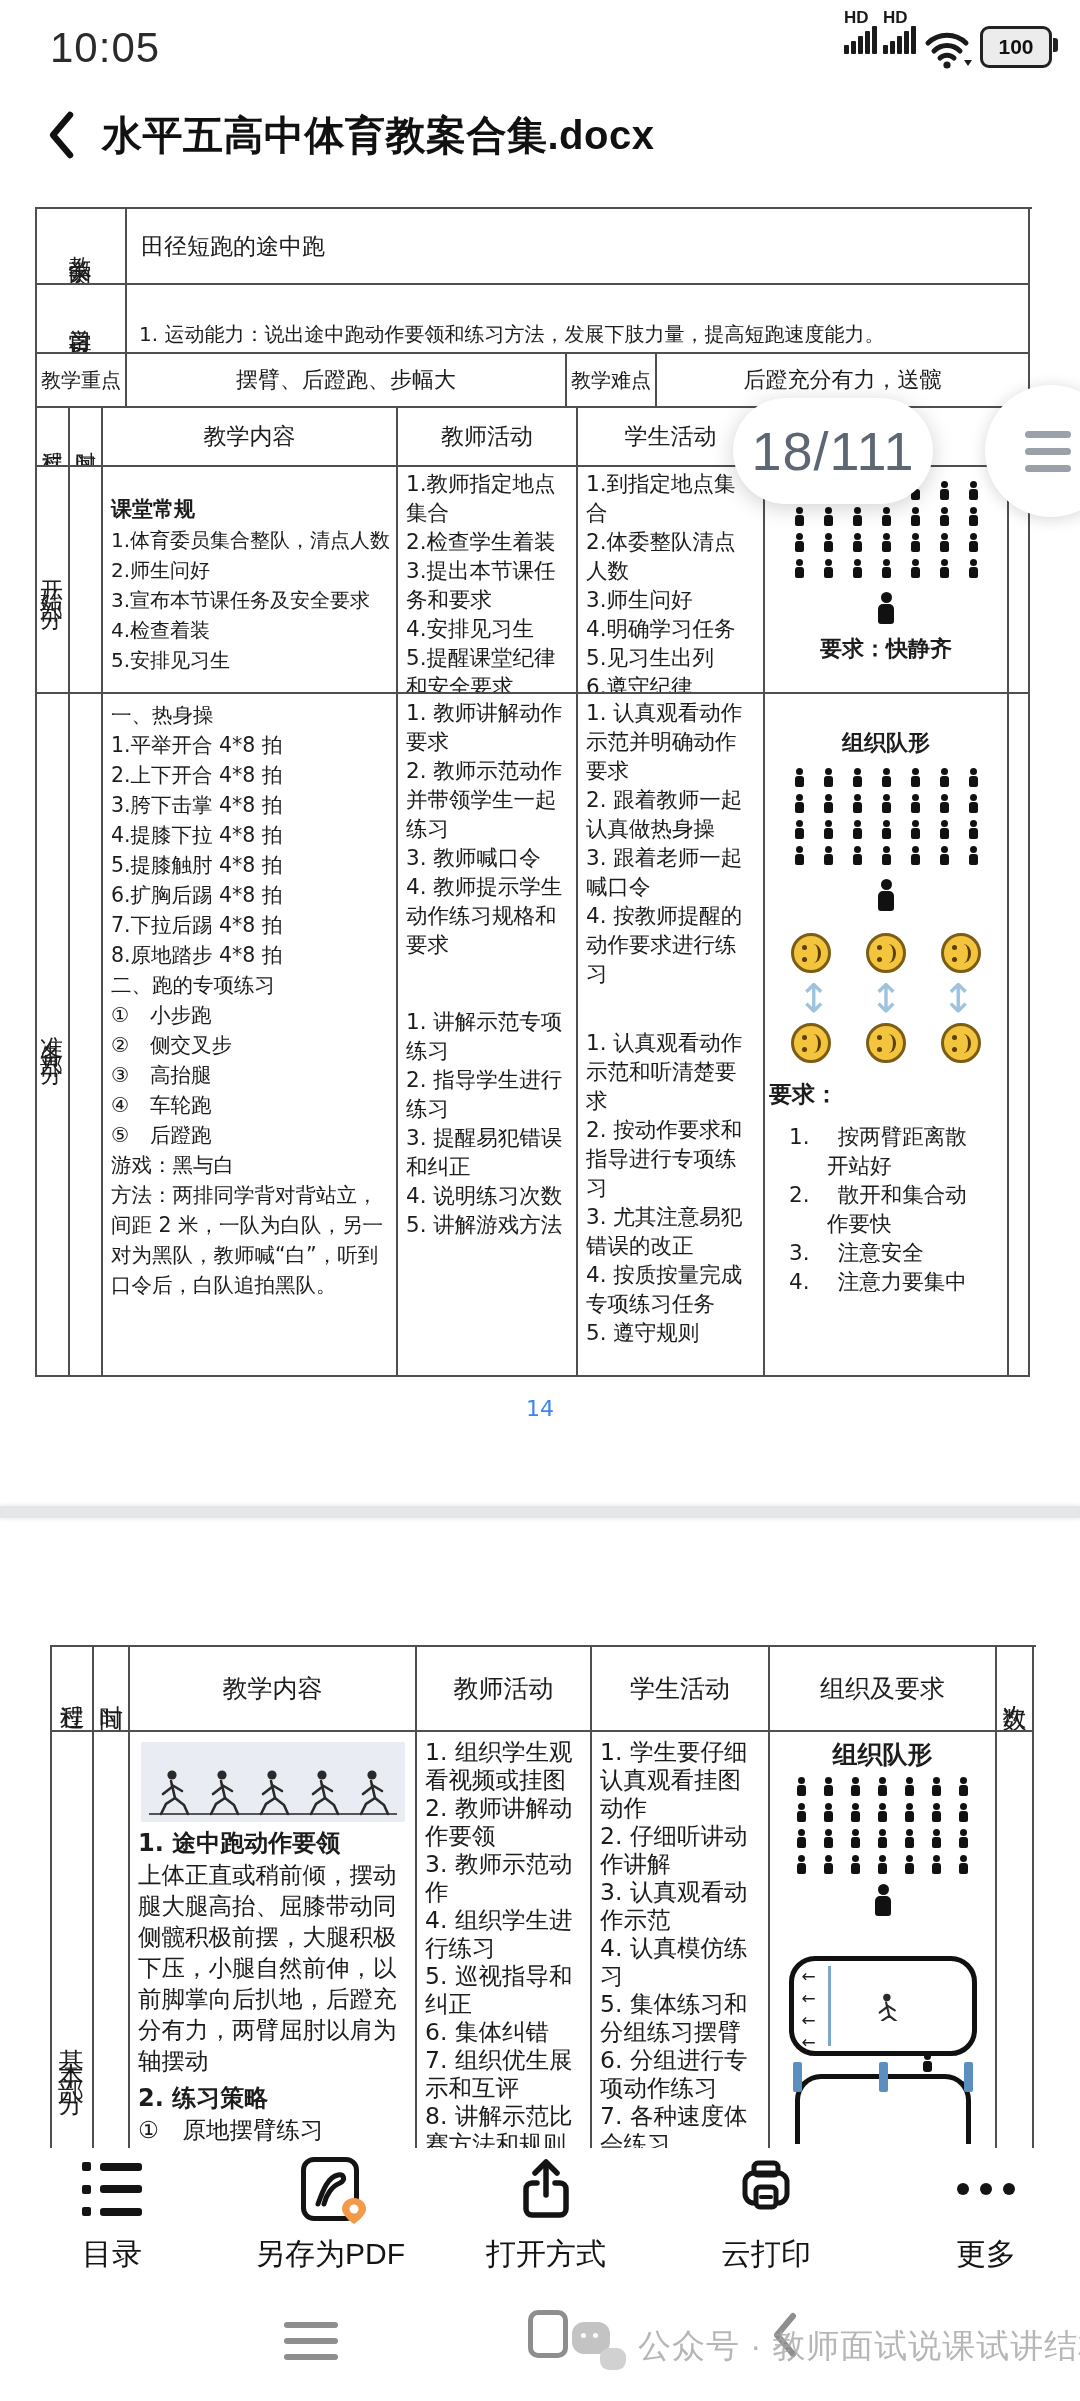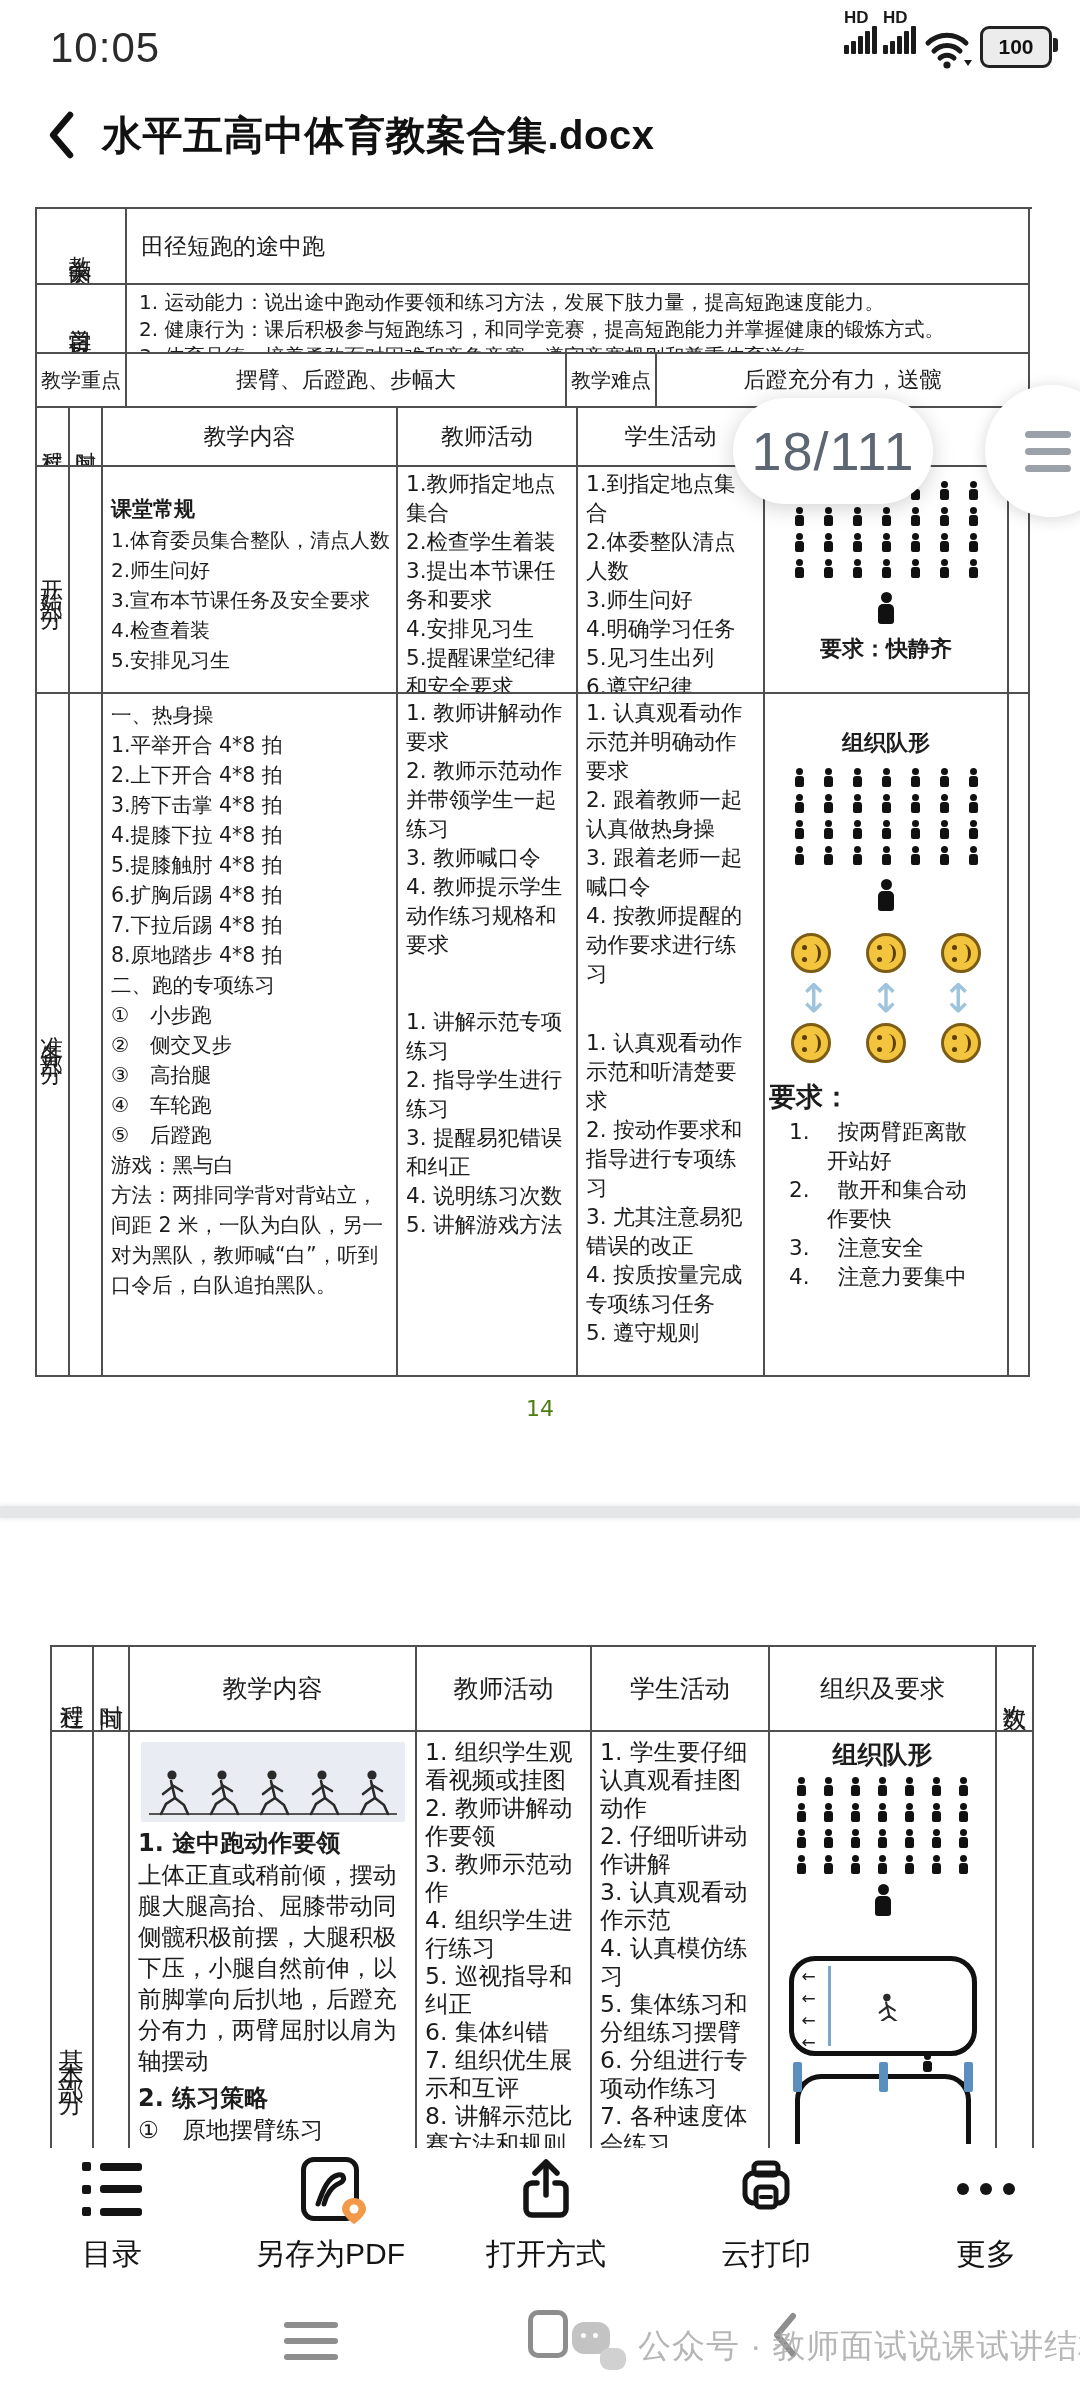--- a/index.html
+++ b/index.html
@@ -19,35 +19,35 @@
   .bat span{font-size:21px;font-weight:600;color:#111;}
   .bat::after{content:"";position:absolute;right:-9px;top:9px;width:5px;height:14px;background:#222;border-radius:0 3px 3px 0;}
   
   .titlebar{position:absolute;left:0;top:92px;width:1080px;height:98px;background:#fff;padding-left:8px;}
   .backchev{position:absolute;left:48px;top:18px;}
   .doc-title{position:absolute;left:102px;top:16px;font-size:40px;font-weight:600;color:#111;letter-spacing:.5px;}
   
   .docview{position:absolute;left:0;top:190px;width:1080px;height:1958px;background:#fff;overflow:hidden;}
   .pagesep{position:absolute;left:0;top:1316px;width:1080px;height:12px;background:#e5e6e8;box-shadow:0 -2px 3px rgba(0,0,0,.06),0 2px 3px rgba(0,0,0,.06);}
   .pagenum{position:absolute;left:0;top:1206px;width:1080px;text-align:center;
-           font-family:"DejaVu Sans","Liberation Serif",serif;font-size:22px;color:#4d7c0f;}
+           font-family:"DejaVu Sans","Liberation Serif",serif;font-size:22px;color:#3b82f6;}
   
   .tbl{position:absolute;border-left:2px solid #4f4f4f;border-top:2px solid #4f4f4f;background:#fff;
        font-family:"DejaVu Sans","Liberation Serif",serif;}
   .trow{display:flex;}
   .cell{border-right:2px solid #4f4f4f;border-bottom:2px solid #4f4f4f;box-sizing:border-box;overflow:hidden;position:relative;}
   .cen{display:flex;align-items:center;justify-content:center;text-align:center;}
   .vlab{writing-mode:vertical-rl;text-orientation:upright;letter-spacing:9px;font-size:23px;color:#1c1c1c;}
   .hfont{font-size:23px;}
   .ln{min-height:1em;}
   
   .t1c1{width:33px}.t1c2{width:33px}.t1c3{width:295px}.t1c4{width:180px}.t1c5{width:187px}.t1c6{width:244px}.t1c7{width:21px}
   .t1lab{width:90px}.t1v{width:903px}.t1k1{width:440px}.t1k2{width:373px}
   .objs{padding:4px 12px;font-size:20px;}
-  .objs .ln{line-height:27px;white-space:nowrap;}
+  .objs .ln{line-height:27px;white-space:nowrap;margin-top:32px;}
   .infoval{padding-left:14px;display:flex;align-items:center;font-size:23px;}
   
   .pad{padding:6px 8px;}
   .startlist .ln{line-height:30px;font-size:20px;white-space:nowrap;}
   .boldtitle{font-weight:700;font-size:21px;line-height:32px;font-family:"DejaVu Sans",sans-serif;}
   .tchlist .ln,.stulist .ln{line-height:29px;font-size:21.5px;}
   .preplist .ln{line-height:30px;font-size:20.5px;}
   .gapv{height:48px;}
   
   .pg-row{display:flex;justify-content:center;margin-bottom:7px;}
@@ -61,21 +61,21 @@
   .orgtitle{font-weight:700;font-size:22px;text-align:center;font-family:"DejaVu Sans",sans-serif;}
   .form1{margin-top:14px;}
   
   .smpanel{width:190px;margin:22px auto 0 auto;}
   .smrow{display:flex;justify-content:space-between;}
   .smiley{position:relative;width:40px;height:40px;border-radius:50%;background:#f3c43e;border:3px solid #7d5d15;box-sizing:border-box;}
   .smiley::before{content:"";position:absolute;left:8px;top:9px;width:5px;height:5px;border-radius:50%;background:#5c3e00;box-shadow:0 12px 0 #5c3e00;}
   .smiley::after{content:"";position:absolute;top:8px;right:7px;width:12px;height:19px;border-right:3px solid #5c3e00;border-radius:0 50% 50% 0 / 0 50% 50% 0;}
   .arow{display:flex;justify-content:space-between;margin:4px 0;padding:0 6px;}
   .uarr{font-family:"DejaVu Sans",sans-serif;font-size:40px;line-height:42px;color:#9dc3dd;}
-  .reqtitle{font-weight:700;font-size:27px;margin:16px 0 2px 4px;font-family:"DejaVu Sans",sans-serif;}
+  .reqtitle{font-weight:700;font-size:23px;margin:16px 0 12px 4px;font-family:"DejaVu Sans",sans-serif;}
   .reqlist .ln{line-height:29px;font-size:21.5px;padding-left:38px;text-indent:-38px;}
   
   .t2c1{width:42px}.t2c2{width:36px}.t2c3{width:287px}.t2c4{width:175px}.t2c5{width:178px}.t2c6{width:227px}.t2c7{width:37px}
   .h2font{font-size:25px;}
   .t2 .tchlist .ln,.t2 .stulist .ln{line-height:28px;font-size:23.5px;}
   .runnerimg{display:block;width:264px;height:80px;background:#e9edf3;border-radius:2px;margin:4px auto 0 auto;}
   .t2title{font-weight:700;font-size:24px;line-height:34px;font-family:"DejaVu Sans",sans-serif;margin-top:4px;}
   .t2para{font-size:23.5px;line-height:31px;}
   .t2items .ln{font-size:23.5px;line-height:31px;}
   .stage2{padding-top:296px;}

